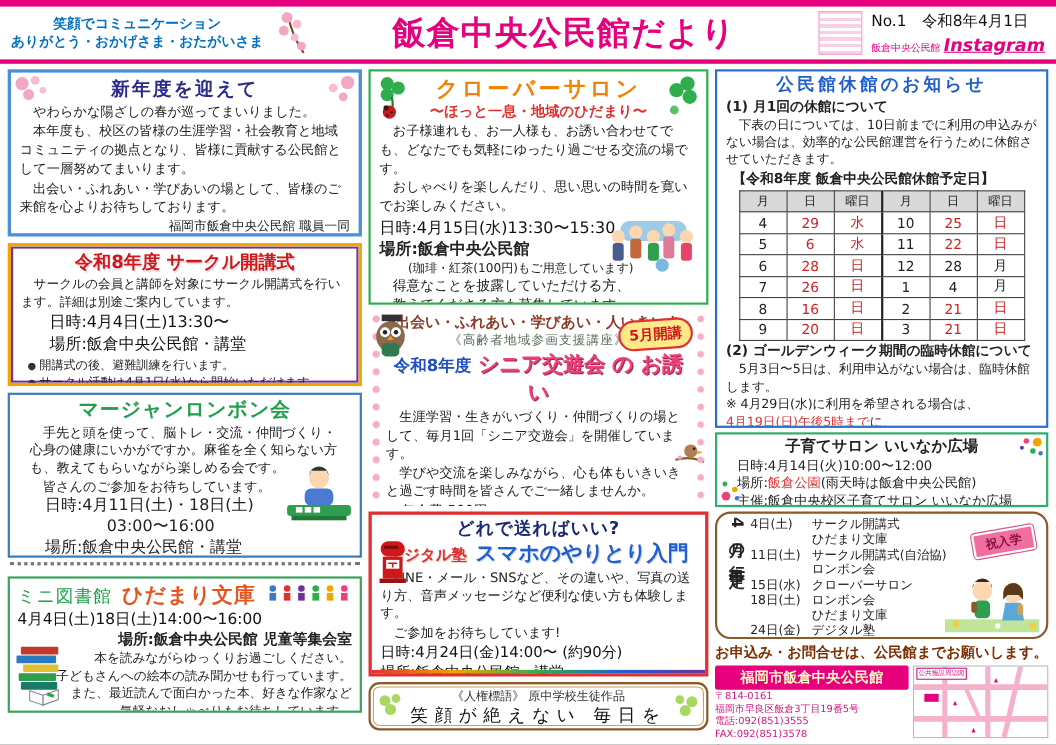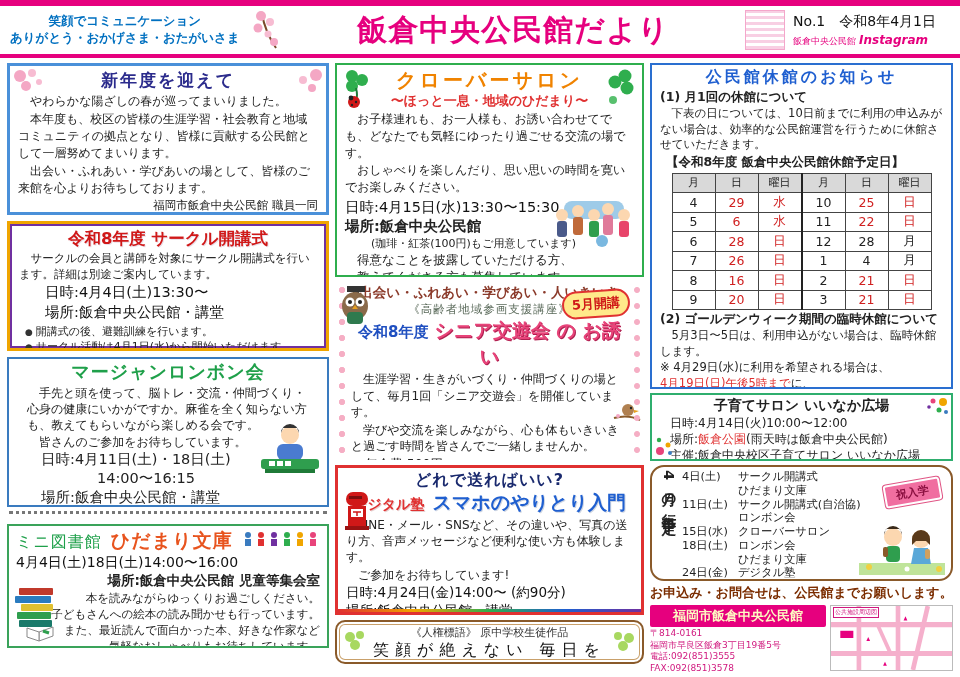--- a/index.html
+++ b/index.html
@@ -9,21 +9,21 @@
   .headbar{height:4px;background:#e6007e;}
   .header{height:48px;display:flex;align-items:center;padding:0 10px;gap:8px;border-radius:12px;}
   .slogan{color:#0070c0;font-weight:bold;font-size:12.5px;line-height:1.35;text-align:center;white-space:nowrap;}
   .main-title{color:#e6007e;font-weight:bold;font-size:30px;letter-spacing:1px;white-space:nowrap;flex:1;text-align:center;}
   .qr{width:38px;height:38px;border:1px solid #f4a7cb;background:
       repeating-linear-gradient(0deg,#f8cfe3 0 3px,#fff 3px 6px),
       repeating-linear-gradient(90deg,rgba(230,0,126,.55) 0 3px,rgba(255,255,255,0) 3px 6px);}
   .issue{font-size:14px;white-space:nowrap;text-align:left;}
   .issue-line span{margin-right:14px;color:#111;}
   .insta{font-size:9px;color:#e6007e;margin-top:2px;}
-  .insta-brand{font-size:12px;font-weight:bold;font-style:italic;}
+  .insta-brand{font-size:16px;font-weight:bold;font-style:italic;text-decoration:underline;}
 
   .content{display:flex;gap:6px;padding:5px 7px;}
   .col-l{width:322px;}.col-m{width:309px;}.col-r{flex:1;min-width:0;}
 
   .box{box-sizing:border-box;background:#fff;overflow:hidden;position:relative;}
 
   
   .box-greet{border:3px solid #4a90d9;height:152px;padding:3px 8px;margin-bottom:6px;}
   .greet-title{text-align:center;color:#2b2b8c;font-weight:bold;font-size:17px;letter-spacing:2px;}
   .greet-body p{margin:1px 0;font-size:12px;line-height:1.42;text-indent:1em;}
@@ -201,21 +201,21 @@
             <div class="b">サークル活動は4月1日(水)から開始いただけます。</div>
           </div>
         </div>
       </div>
 
       <div class="box box-mahjong">
         <div class="mah-title">マージャンロンボン会</div>
         <p class="mah-body">手先と頭を使って、脳トレ・交流・仲間づくり・心身の健康にいかがですか。麻雀を全く知らない方も、教えてもらいながら楽しめる会です。</p>
         <p class="mah-body">皆さんのご参加をお待ちしています。</p>
         <div class="mah-dt">日時:4月11日(土)・18日(土)</div>
-        <div class="mah-dt2">14:00〜16:15</div>
+        <div class="mah-dt2">03:00〜16:00</div>
         <div class="mah-dt">場所:飯倉中央公民館・講堂</div>
         <div class="mah-note">※準備のため、事前にお申込みをお願いします。</div>
 
         <svg class="mah-art" width="66" height="58" viewBox="0 0 66 58">
           <circle cx="33" cy="14" r="9" fill="#fcd7b0"></circle>
             <path d="M24 12 a9 9 0 0 1 18 0 l-2 -5 -14 0 z" fill="#333"></path>
           <rect x="20" y="23" width="26" height="16" rx="6" fill="#4a7bd0"></rect>
           <rect x="4" y="38" width="58" height="10" rx="3" fill="#2f9e4e"></rect>
           <rect x="8" y="48" width="50" height="4" fill="#1f7a38"></rect>
           <rect x="12" y="40" width="6" height="5" fill="#fff"></rect>

